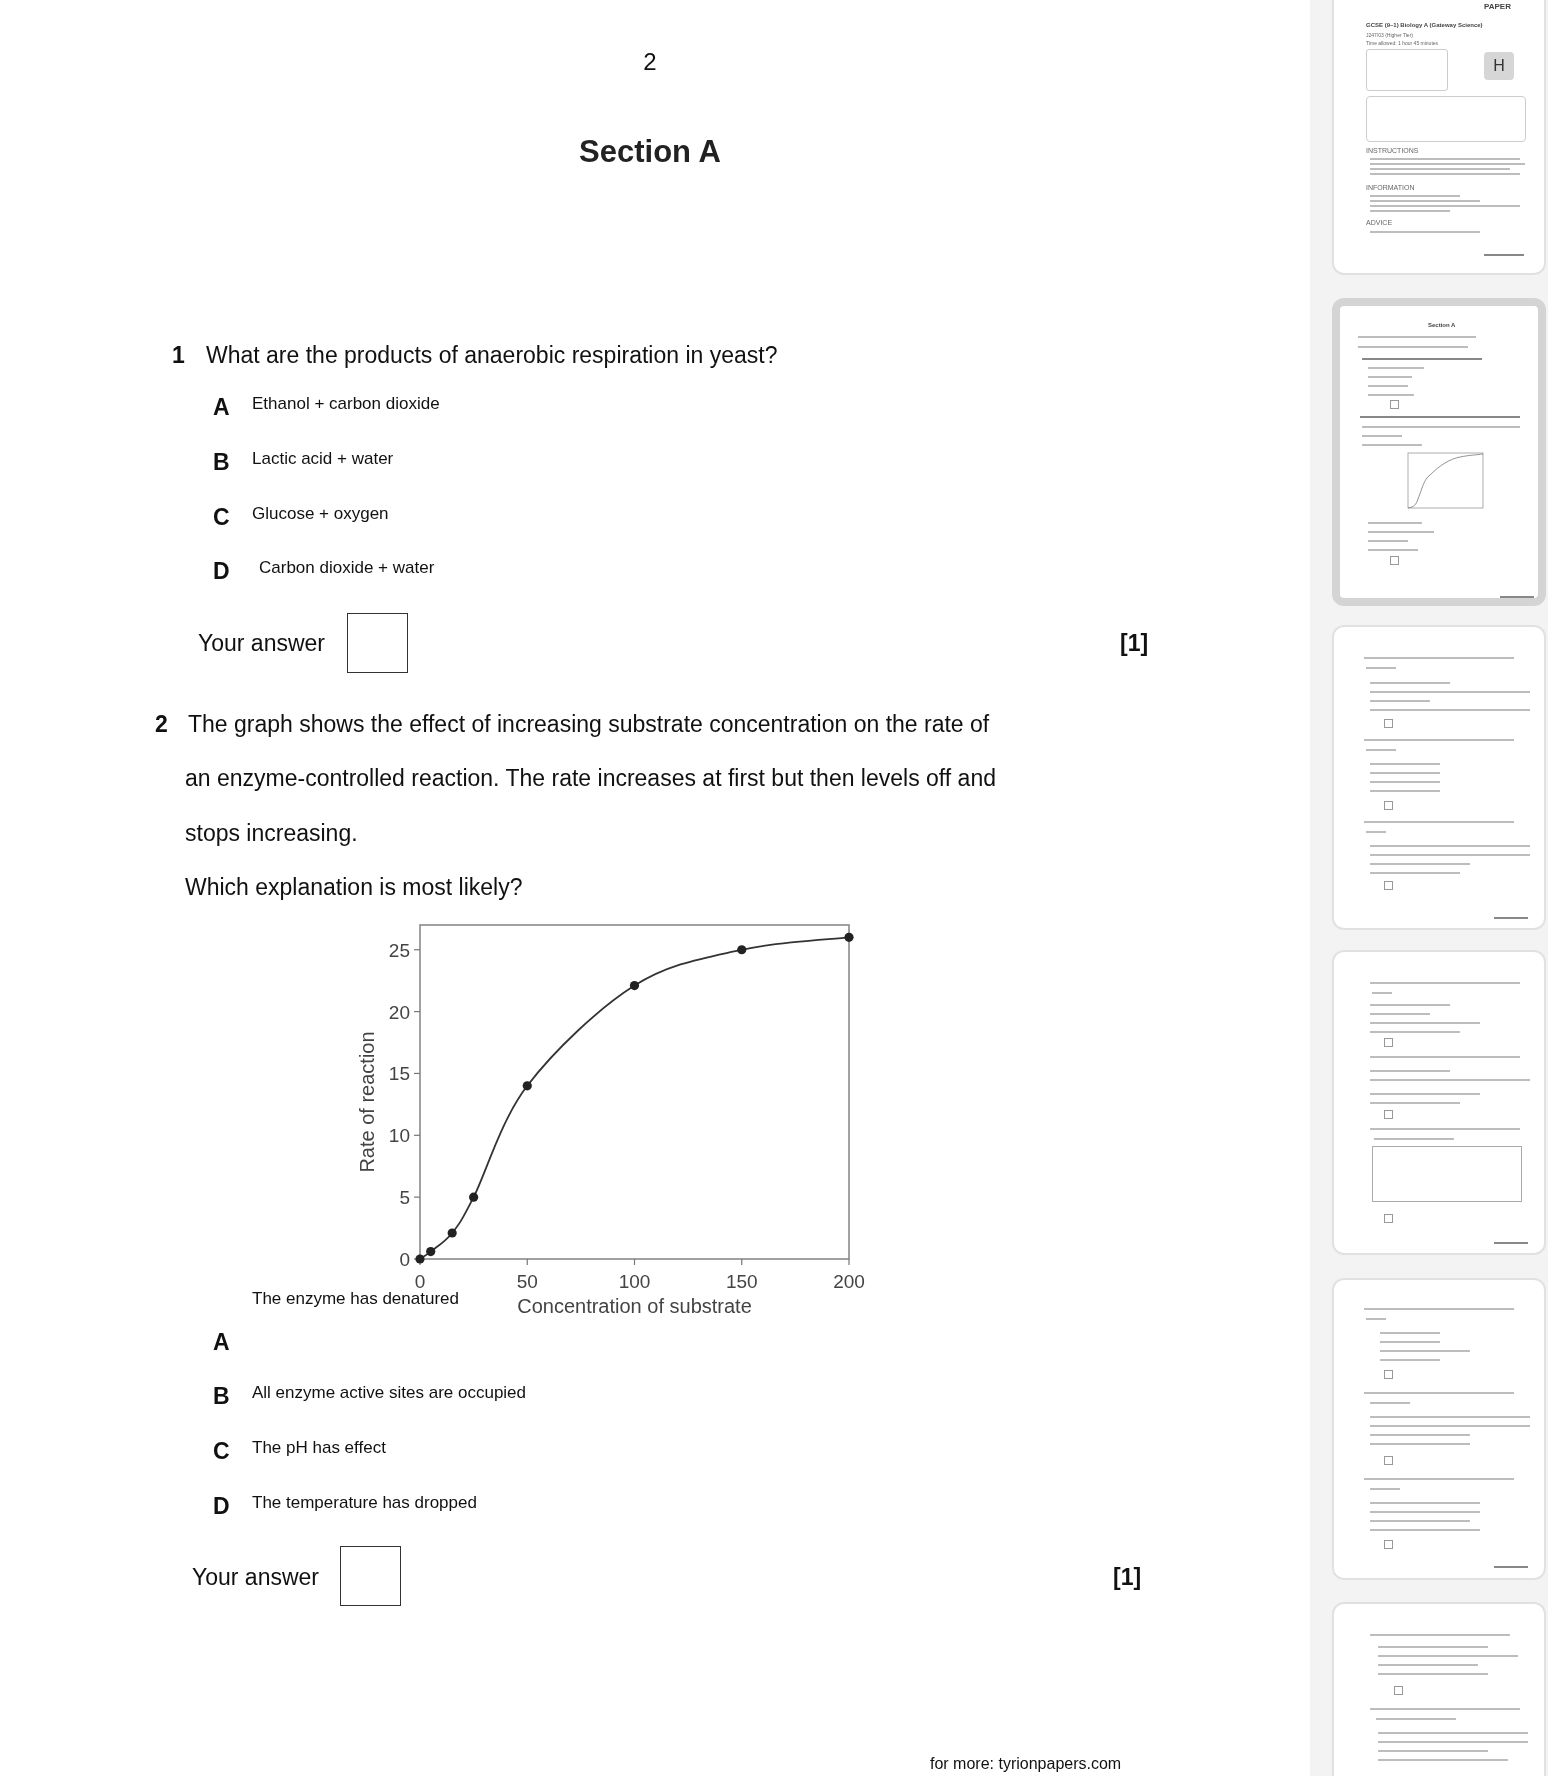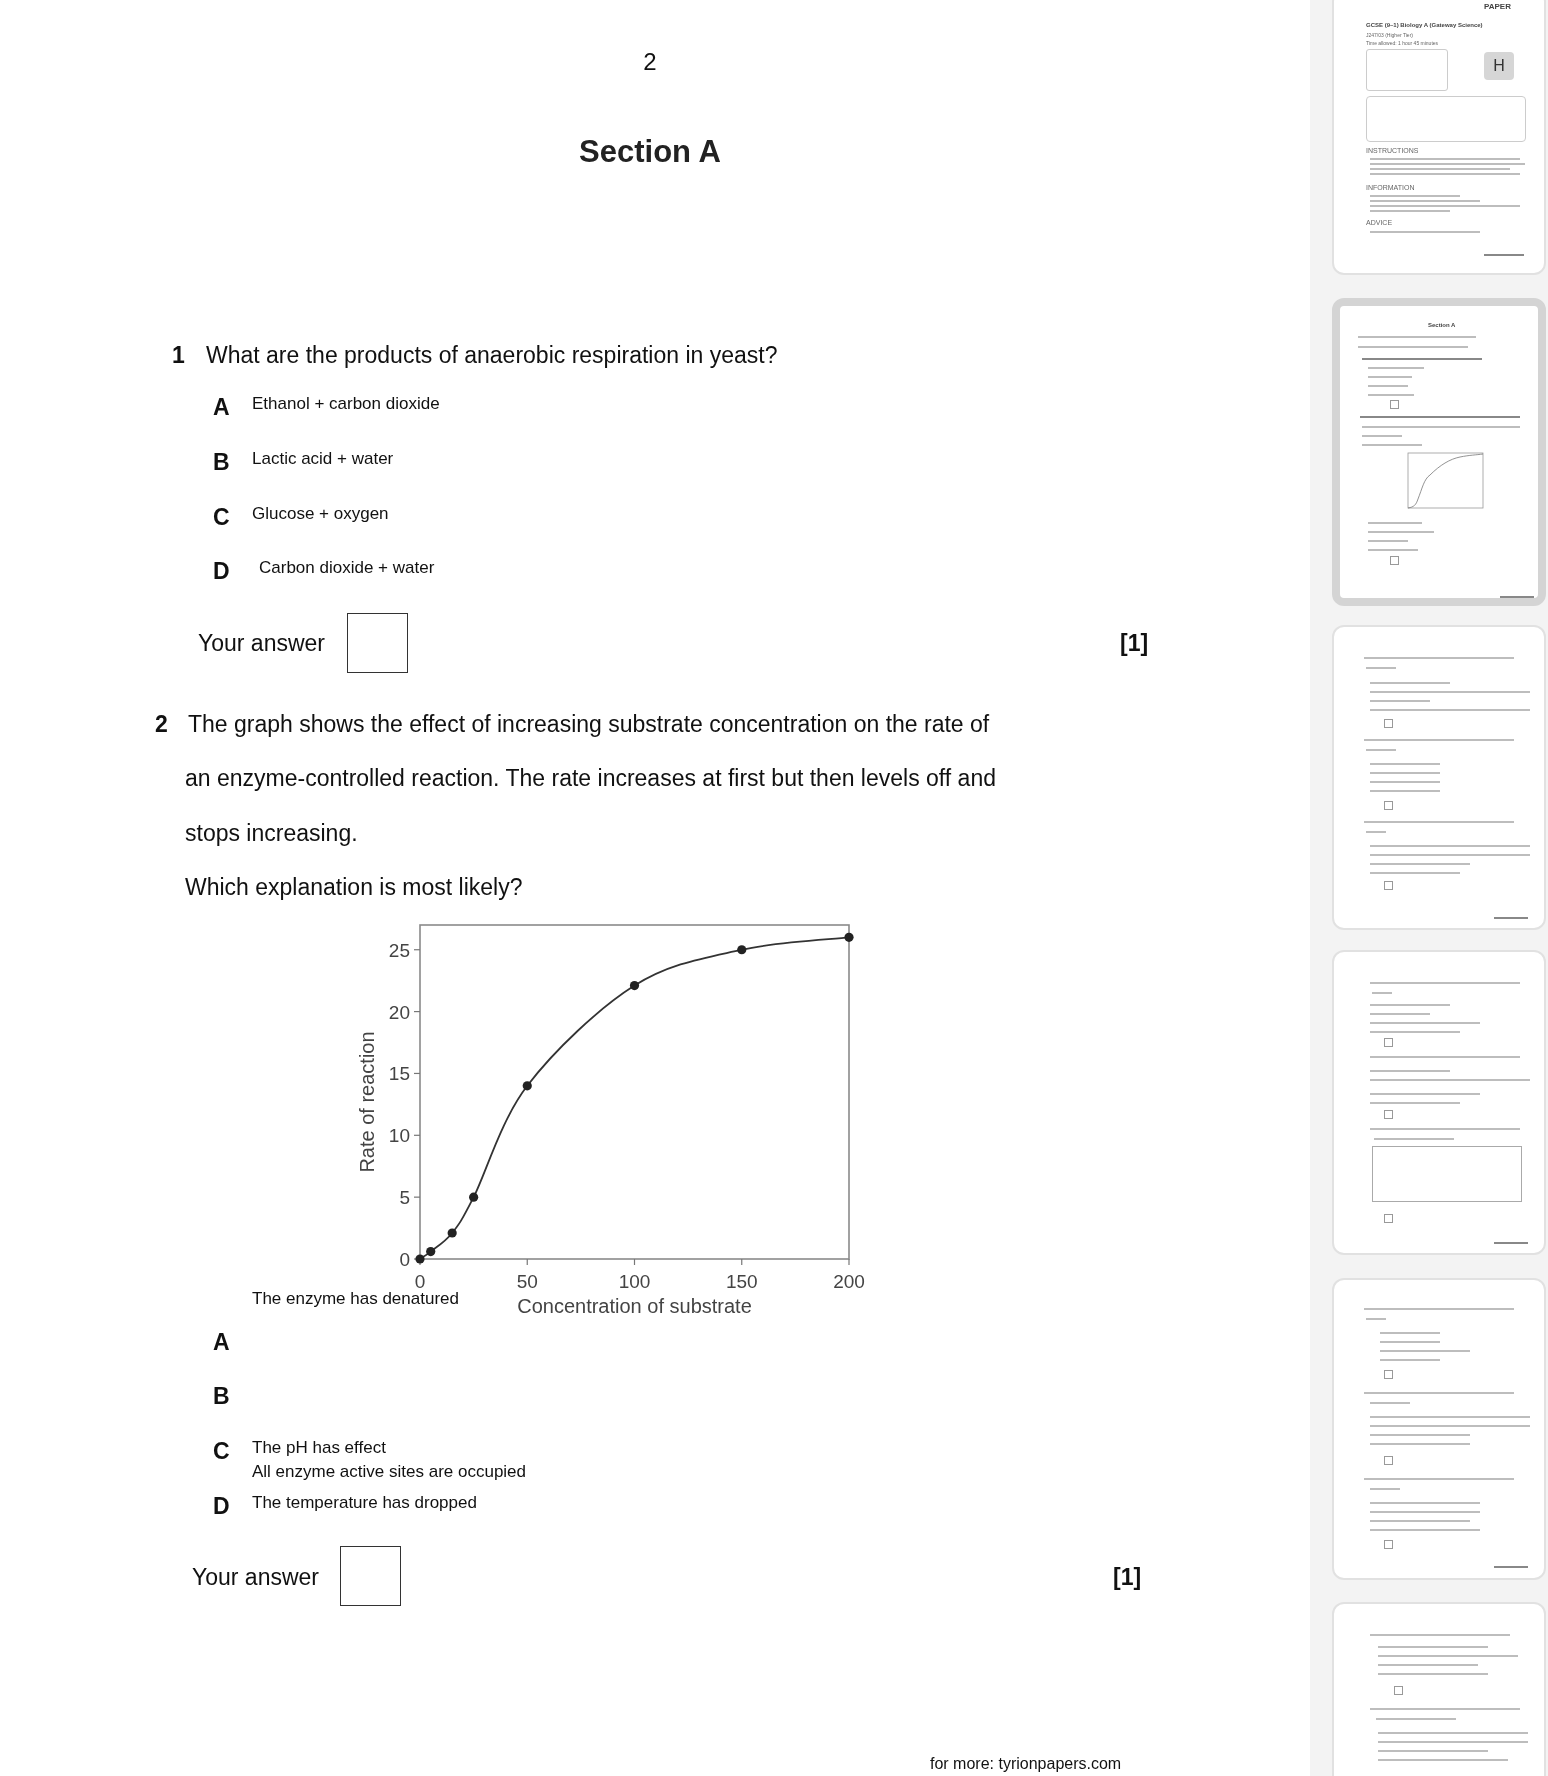--- a/index.html
+++ b/index.html
@@ -107,21 +107,21 @@
           <circle cx="187.25" cy="175.81481481481484" r="4.6" fill="#222"></circle>
           <circle cx="294.5" cy="75.61481481481479" r="4.6" fill="#222"></circle>
           <circle cx="401.75" cy="39.74074074074076" r="4.6" fill="#222"></circle>
           <circle cx="509" cy="27.37037037037038" r="4.6" fill="#222"></circle>
         </svg>
     </div>
 
     <div class="abs opt-letter" style="left:213px; top:1329px;">A</div>
     <div class="abs opt-text" style="left:252px; top:1289px;">The enzyme has denatured</div>
     <div class="abs opt-letter" style="left:213px; top:1383px;">B</div>
-    <div class="abs opt-text" style="left:252px; top:1462px;text-align:right;">All enzyme active sites are occupied</div>
+    <div class="abs opt-text" style="left:252px; top:1383px;text-align:right;">All enzyme active sites are occupied</div>
     <div class="abs opt-letter" style="left:213px; top:1438px;">C</div>
     <div class="abs opt-text" style="left:252px; top:1438px;">The pH has effect</div>
     <div class="abs opt-letter" style="left:213px; top:1493px;">D</div>
     <div class="abs opt-text" style="left:252px; top:1493px;">The temperature has dropped</div>
 
     <div class="abs answer-label" style="left:192px; top:1564px;">Your answer</div>
     <div class="answer-box" style="left:340px; top:1546px; width:61px; height:60px;"></div>
     <div class="abs marks" style="left:1113px; top:1564px;">[1]</div>
   </div>
 

